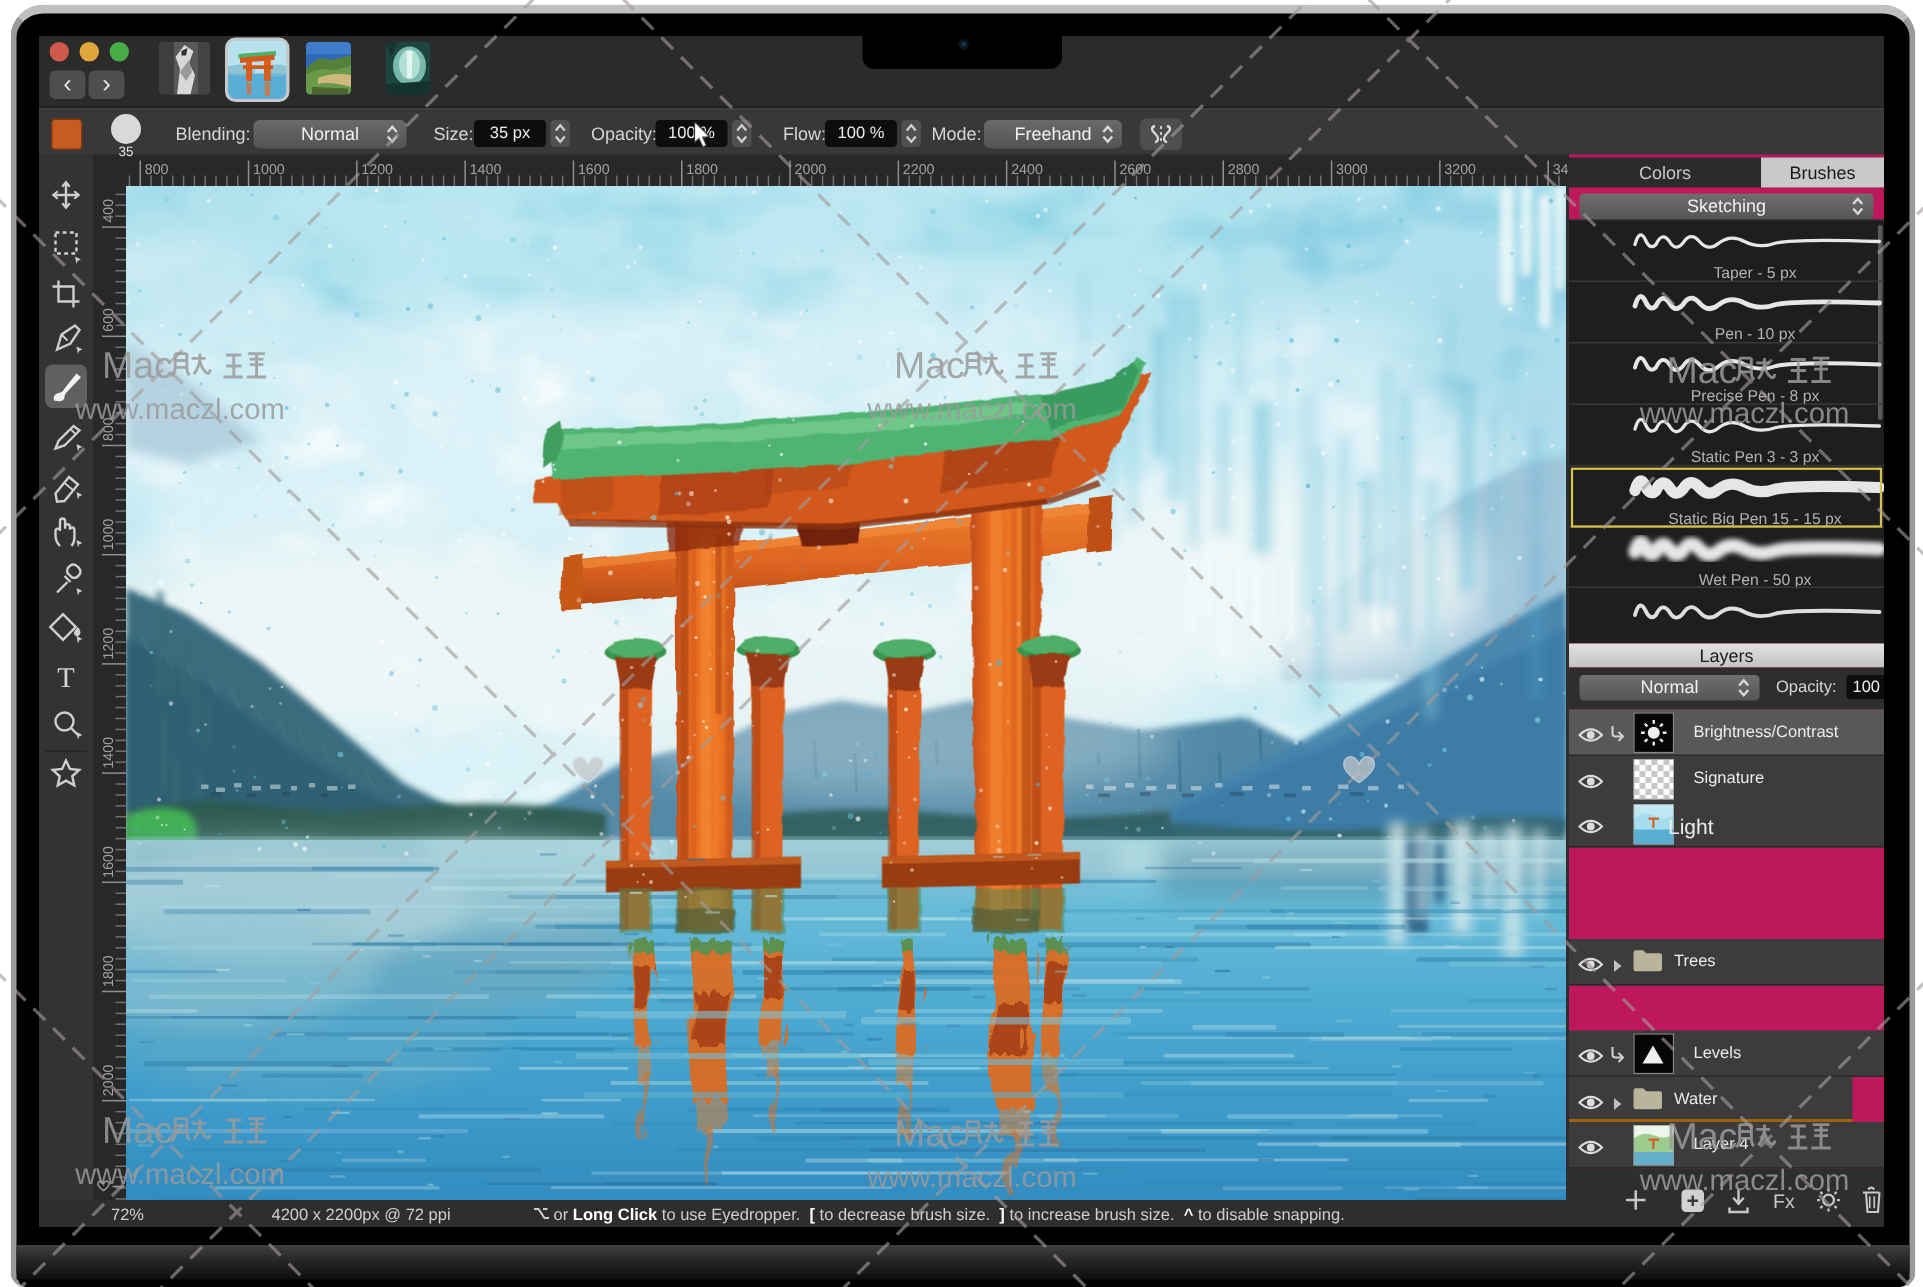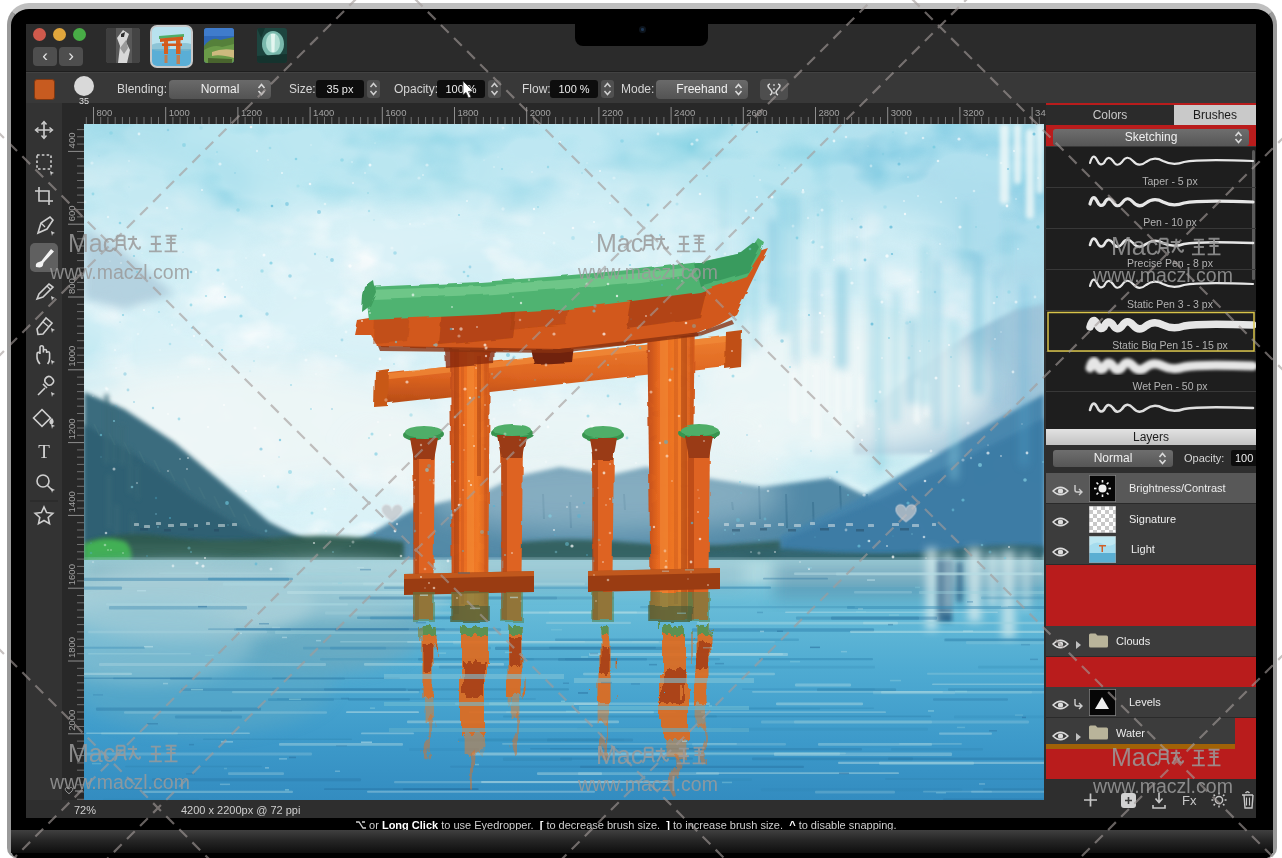--- a/index.html
+++ b/index.html
@@ -16,21 +16,21 @@
   #notch { position:absolute; left:575px; top:24px; width:133px; height:22px; background:#000; border-radius:0 0 8px 8px; }
   #cam { position:absolute; left:639px; top:26px; width:7px; height:7px; border-radius:50%; background:#0d141c; }
   #cam i { position:absolute; left:2px; top:2px; width:2.5px; height:2.5px; border-radius:50%; background:#1d3552; display:block;}
   #toolbar { position:absolute; left:26px; top:72px; width:1230px; height:31px; background:#383838; border-top:1px solid #424242; }
   #lcorner { position:absolute; left:62px; top:103px; width:22px; height:21px; background:#282828; }
   #hruler { position:absolute; left:84px; top:103px; width:962px; height:21px; background:#282828; overflow:hidden;}
   #ltools { position:absolute; left:26px; top:103px; width:36px; height:697px; background:#333333; }
   #vruler { position:absolute; left:62px; top:124px; width:22px; height:676px; background:#282828; overflow:hidden; }
   #canvas { position:absolute; left:84px; top:124px; width:960px; height:676px; background:#cdeef4; }
   #statusbar { position:absolute; left:26px; top:800px; width:1020px; height:18px; background:#2e2e2e; color:#cfcfcf; font-size:11px; }
-  #rpanel { position:absolute; left:1046px; top:103px; width:210px; height:715px; background:#b91c1c; }
+  #rpanel { position:absolute; left:1046px; top:103px; width:210px; height:715px; background:#be185d; }
   .tl { position:absolute; top:4px; width:13px; height:13px; border-radius:50%; }
   .navb { position:absolute; top:23px; width:24px; height:19px; background:#4e4e4e; border-radius:4px; color:#d8d8d8;
      text-align:center; font-size:17px; line-height:17px; font-weight:normal; color:#e4e4e4;}
   .thumb { position:absolute; top:4px; width:34px; height:35px; border-radius:3px; overflow:hidden; }
   .lbl { color:#d6d6d6; font-size:12px; position:absolute; top:81px; }
   .fld { position:absolute; top:79px; height:18px; background:#0d0d0d; border-radius:3px; color:#ececec;
      font-size:11px; text-align:center; line-height:18px; }
   .stp { position:absolute; top:79px; width:13px; height:18px; background:#505050; border-radius:3px; }
   .pop { position:absolute; top:79px; height:19px; background:linear-gradient(#6a6a6a,#535353); border-radius:4px; color:#f0f0f0;
      font-size:12px; text-align:center; line-height:19px; }
@@ -1647,21 +1647,21 @@
         <circle cx="607" cy="438" r="1.4" fill="#f8e8d8" opacity="0.74"></circle>
         <circle cx="607" cy="448" r="0.7" fill="#f8e8d8" opacity="0.53"></circle>
         <circle cx="350" cy="464" r="1.3" fill="#f8e8d8" opacity="0.64"></circle>
         <circle cx="376" cy="375" r="0.7" fill="#f8e8d8" opacity="0.37"></circle>
         <circle cx="576" cy="319" r="1.2" fill="#f8e8d8" opacity="0.59"></circle>
       </g>
     </svg></div>
 <div id="statusbar">
     <div class="abs" style="left:48px; top:4px;">72%</div>
 <div class="abs" style="left:155px; top:4px;">4200 x 2200px @ 72 ppi</div>
-<div class="abs" style="left:329px; top:4px;margin-top:15px;"><svg width="11" height="10" viewBox="0 0 11 10" style="vertical-align:-1px;">
+<div class="abs" style="left:329px; top:4px;"><svg width="11" height="10" viewBox="0 0 11 10" style="vertical-align:-1px;">
         <path d="M1,2 h3 l4,6 h3 M7,2 h3" stroke="#cfcfcf" stroke-width="1.3" fill="none"></path>
       </svg> or <b style="color:#fff;">Long Click</b> to use Eyedropper.&nbsp; <b style="color:#fff;">[</b> to decrease brush size.&nbsp; <b style="color:#fff;">]</b> to increase brush size.&nbsp; <b style="color:#fff;">^</b> to disable snapping.</div>
   </div>
 <div id="rpanel">
     <div class="abs" style="left:0; top:2px; width:210px; height:20px; background:#2b2b2b;"></div>
     <div class="abs" style="left:0; top:2px; width:128px; height:20px; color:#c8c8c8; font-size:12px; text-align:center; line-height:20px;">Colors</div>
     <div class="abs" style="left:128px; top:2px; width:82px; height:20px; background:#c9c9c9; color:#1a1a1a; font-size:12px; text-align:center; line-height:20px;">Brushes</div>
     <div class="abs" style="left:7px; top:26px; width:196px; height:17px; background:linear-gradient(#6e6e6e,#565656); border-radius:3px; color:#f0f0f0; font-size:12px; text-align:center; line-height:17px;">Sketching<svg style="position:absolute; right:6px; top:2px;" width="9" height="13" viewBox="0 0 9 13">
         <path d="M1.5,5 L4.5,1.5 L7.5,5 M1.5,8 L4.5,11.5 L7.5,8" stroke="#dadada" stroke-width="1.6" fill="none"></path>
       </svg></div>
@@ -1779,61 +1779,75 @@
           <path d="M1,6 Q8.5,-1.5 16,6 Q8.5,13.5 1,6 Z" fill="none" stroke="#dcdcdc" stroke-width="1.4"></path>
           <circle cx="8.5" cy="6" r="2.6" fill="#dcdcdc"></circle>
         </svg></div>
       <div class="abs" style="left:43px; top:2px;"><svg width="27" height="27" viewBox="0 0 27 27">
           <rect width="27" height="27" fill="#a5dcee"></rect>
           <path d="M0,10 q7,-6 14,-2 q7,4 13,-1 L27,0 L0,0 Z" fill="#bfe8f2"></path>
           <rect y="17" width="27" height="10" fill="#5aaed2"></rect>
           <path d="M10,9 h7 v1.5 h-7 Z M12.5,10 h1.5 v6 h-1.5 Z" fill="#d06028"></path>
           <rect width="27" height="27" fill="none" stroke="#9a9a9a" stroke-width="1"></rect>
         </svg></div>
-      <div class="abs" style="left:85px; top:9px; color:#ececec; font-size:11px;">Light</div>
+      <div class="abs" style="left:66px; top:9px; color:#ececec; font-size:14px;">Light</div>
     </div>
     <div class="abs" style="left:0; top:523px; width:210px; height:30.6px; background:#3c3c3c; border-bottom:1px solid #2a2a2a;">
       <div class="abs" style="left:6px; top:10px;"><svg width="17" height="12" viewBox="0 0 17 12">
           <path d="M1,6 Q8.5,-1.5 16,6 Q8.5,13.5 1,6 Z" fill="none" stroke="#dcdcdc" stroke-width="1.4"></path>
           <circle cx="8.5" cy="6" r="2.6" fill="#dcdcdc"></circle>
         </svg></div>
       <div class="abs" style="left:28px; top:10px;"><svg width="8" height="10" viewBox="0 0 8 10">
           <path d="M2,1 L7,5 L2,9 Z" fill="#c0c0c0"></path>
         </svg></div>
       <div class="abs" style="left:42px; top:6px;"><svg width="22" height="18" viewBox="0 0 22 18">
           <path d="M1,3 q0,-1.5 1.5,-1.5 h5 l2,2 h9 q1.5,0 1.5,1.5 v9 q0,1.5 -1.5,1.5 h-16 q-1.5,0 -1.5,-1.5 Z" fill="#b9b49a"></path>
         </svg></div>
-      <div class="abs" style="left:70px; top:9px; color:#ececec; font-size:11px;">Clouds</div>
+      <div class="abs" style="left:70px; top:9px; color:#ececec; font-size:11px;">Trees</div>
     </div>
     <div class="abs" style="left:0; top:584px; width:210px; height:30.6px; background:#3c3c3c; border-bottom:1px solid #2a2a2a;">
       <div class="abs" style="left:6px; top:10px;"><svg width="17" height="12" viewBox="0 0 17 12">
           <path d="M1,6 Q8.5,-1.5 16,6 Q8.5,13.5 1,6 Z" fill="none" stroke="#dcdcdc" stroke-width="1.4"></path>
           <circle cx="8.5" cy="6" r="2.6" fill="#dcdcdc"></circle>
         </svg></div>
       <div class="abs" style="left:26px; top:9px;"><svg width="12" height="12" viewBox="0 0 12 12">
           <path d="M3,1 v5 q0,2 2,2 h4 M7,5 l3,3 l-3,3" stroke="#cfcfcf" stroke-width="1.4" fill="none"></path>
         </svg></div>
       <div class="abs" style="left:43px; top:2px;"><svg width="27" height="27" viewBox="0 0 27 27">
           <rect width="27" height="27" fill="#060606" stroke="#888" stroke-width="1.5"></rect>
           <path d="M6,20 L13,8 L20,20 Z" fill="#f0f0f0"></path>
         </svg></div>
       <div class="abs" style="left:83px; top:9px; color:#ececec; font-size:11px;">Levels</div>
     </div>
-    <div class="abs" style="left:0; top:615px; width:189px; height:30.6px; background:#3c3c3c; border-bottom:5px solid #a16207;">
+    <div class="abs" style="left:0; top:615px; width:189px; height:30.6px; background:#3c3c3c; border-bottom:3px solid #a16207;">
       <div class="abs" style="left:6px; top:10px;"><svg width="17" height="12" viewBox="0 0 17 12">
           <path d="M1,6 Q8.5,-1.5 16,6 Q8.5,13.5 1,6 Z" fill="none" stroke="#dcdcdc" stroke-width="1.4"></path>
           <circle cx="8.5" cy="6" r="2.6" fill="#dcdcdc"></circle>
         </svg></div>
       <div class="abs" style="left:28px; top:10px;"><svg width="8" height="10" viewBox="0 0 8 10">
           <path d="M2,1 L7,5 L2,9 Z" fill="#c0c0c0"></path>
         </svg></div>
       <div class="abs" style="left:42px; top:6px;"><svg width="22" height="18" viewBox="0 0 22 18">
           <path d="M1,3 q0,-1.5 1.5,-1.5 h5 l2,2 h9 q1.5,0 1.5,1.5 v9 q0,1.5 -1.5,1.5 h-16 q-1.5,0 -1.5,-1.5 Z" fill="#b9b49a"></path>
         </svg></div>
       <div class="abs" style="left:70px; top:9px; color:#ececec; font-size:11px;">Water</div>
+    </div>
+    <div class="abs" style="left:0; top:645px; width:210px; height:30.6px; background:#3c3c3c; border-bottom:1px solid #2a2a2a;">
+      <div class="abs" style="left:6px; top:10px;"><svg width="17" height="12" viewBox="0 0 17 12">
+          <path d="M1,6 Q8.5,-1.5 16,6 Q8.5,13.5 1,6 Z" fill="none" stroke="#dcdcdc" stroke-width="1.4"></path>
+          <circle cx="8.5" cy="6" r="2.6" fill="#dcdcdc"></circle>
+        </svg></div>
+      <div class="abs" style="left:43px; top:2px;"><svg width="27" height="27" viewBox="0 0 27 27">
+          <rect width="27" height="27" fill="#9ccc8e"></rect>
+          <path d="M0,9 q7,-5 14,-2 q7,3 13,-1 L27,0 L0,0 Z" fill="#eef6ea"></path>
+          <rect y="18" width="27" height="9" fill="#63b0c8"></rect>
+          <path d="M10,9 h7 v1.5 h-7 Z M12.5,10 h1.5 v6 h-1.5 Z" fill="#d06028"></path>
+          <rect width="27" height="27" fill="none" stroke="#9a9a9a" stroke-width="1"></rect>
+        </svg></div>
+      <div class="abs" style="left:83px; top:9px; color:#ececec; font-size:11px;">Layer 4</div>
     </div>
     <div class="abs" style="left:0; top:676px; width:210px; height:39px; background:#2e2e2e;"><svg width="210" height="39" viewBox="0 0 210 39">
         <g stroke="#c8c8c8" stroke-width="1.7" fill="none">
           <path d="M38,21 h13 M44.5,14.5 v13"></path>
         </g>
         <rect x="75" y="14" width="15" height="15" rx="3" fill="#d2d2d2"></rect>
         <path d="M79,21.5 h7 M82.5,18 v7" stroke="#3a3a3a" stroke-width="1.6"></path>
         <g stroke="#c8c8c8" stroke-width="1.6" fill="none">
           <path d="M113,14 v9 M109.5,19.5 l3.5,4 l3.5,-4 M107,26 v3 h12 v-3"></path>
         </g>

